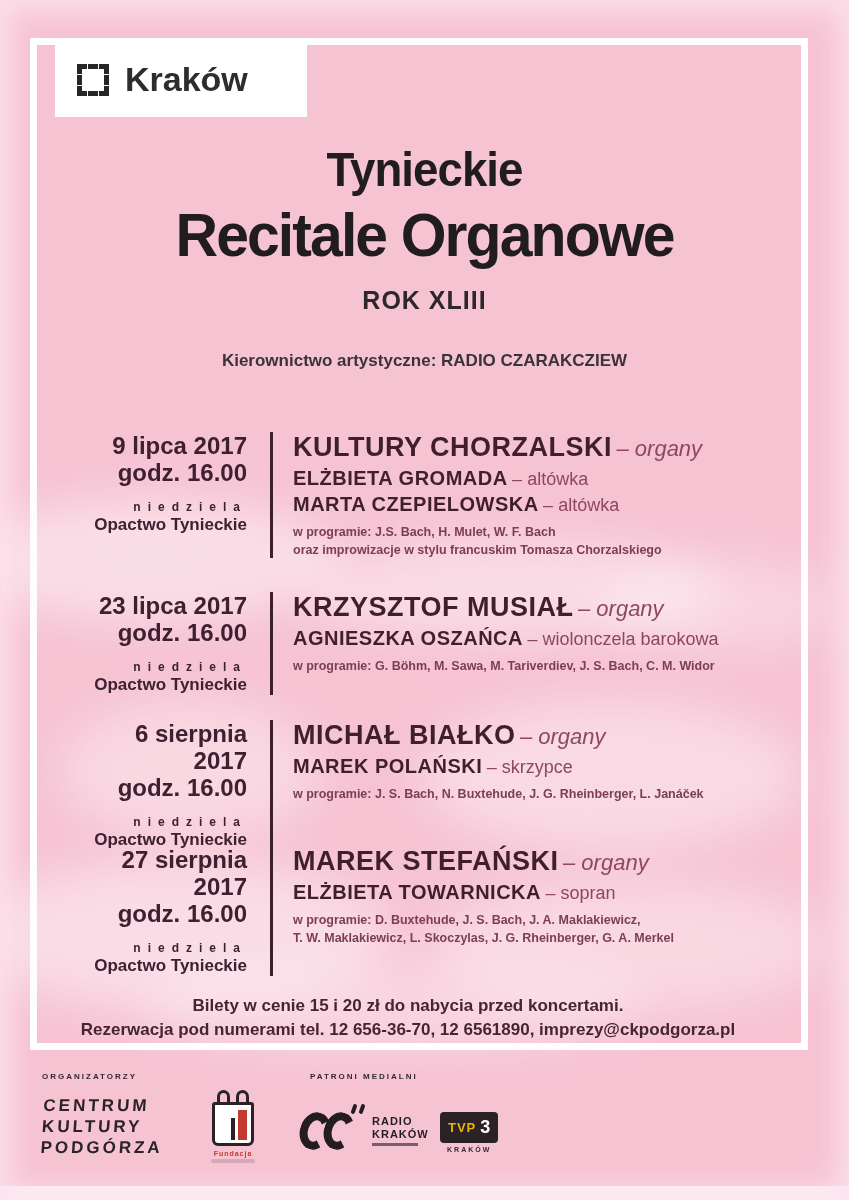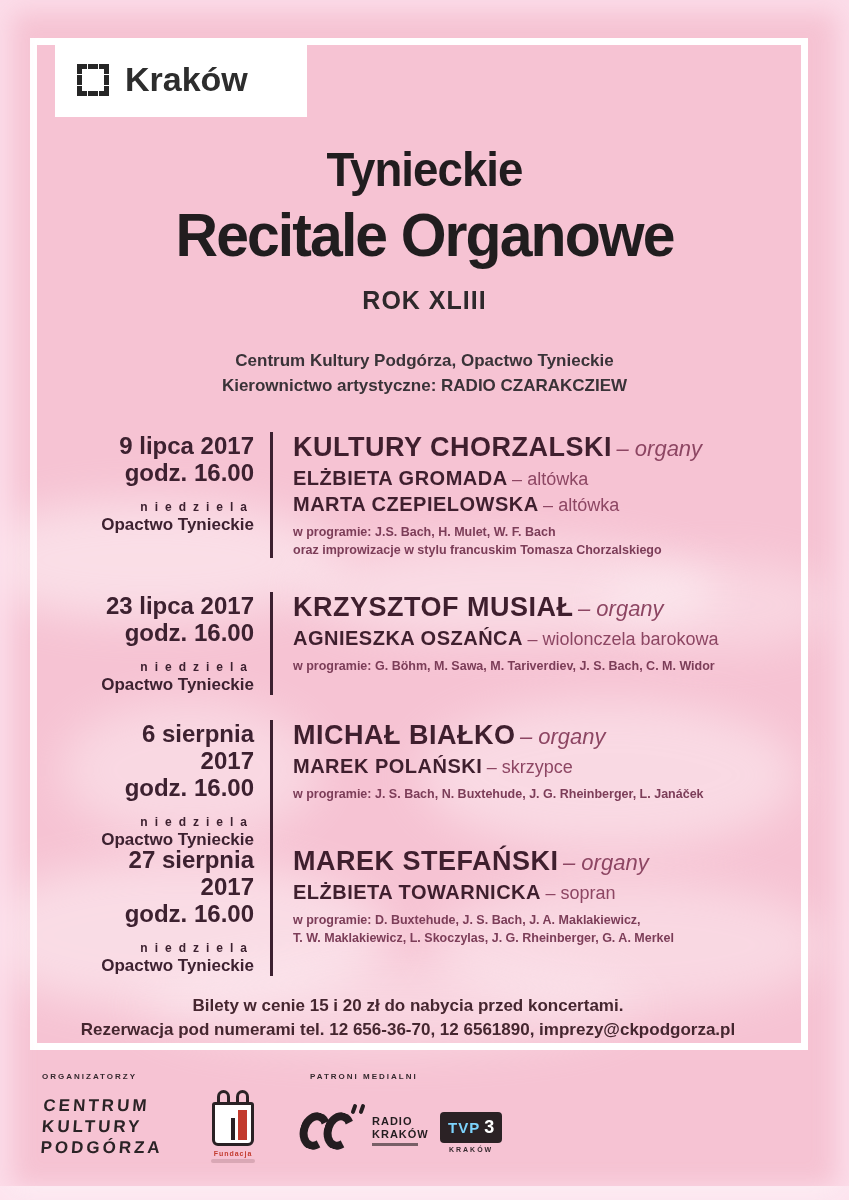--- a/index.html
+++ b/index.html
@@ -79,21 +79,21 @@
   .entry {
     position: absolute; left: 92px; width: 680px;
     display: flex; align-items: stretch;
   }
   .e1 { top: 432px; }
   .e2 { top: 592px; }
   .e3 { top: 720px; }
   .e4 { top: 846px; }
   .entry-left {
     width: 178px; flex: 0 0 auto;
-    text-align: right; padding-right: 16px;
+    text-align: right; padding-right: 23px;
     color: #3d2130;
   }
   .entry-date { font-size: 24px; font-weight: 700; line-height: 27px; }
   .entry-time { font-size: 24px; font-weight: 700; line-height: 27px; }
   .entry-day  { font-size: 12px; font-weight: 700; letter-spacing: 7px; margin-top: 14px; white-space: nowrap; }
   .entry-place{ font-size: 17px; font-weight: 700; margin-top: 1px; }
   .entry-divider {
     width: 3px; flex: 0 0 auto;
     background: #3c2030;
   }
@@ -131,21 +131,21 @@
   .cc-mark { position: relative; width: 66px; height: 52px; }
   .cc { position: absolute; width: 30px; height: 38px; border: 8px solid #241d20; border-right-color: transparent; border-radius: 50%; transform: rotate(18deg); }
   .cc.c1 { left: 0; top: 8px; } .cc.c2 { left: 24px; top: 8px; }
   .cc-tick { position: absolute; width: 4px; height: 10px; background: #241d20; border-radius: 2px; transform: rotate(20deg); }
   .cc-tick.t1 { left: 52px; top: 0; } .cc-tick.t2 { left: 60px; top: 0; }
   .radio-text { margin-left: 6px; color: #241d20; }
   .radio-name { font-size: 11px; font-weight: 800; letter-spacing: 1px; line-height: 13px; }
   .radio-sub { margin-top: 2px; width: 46px; height: 3px; background: #241d20; opacity: .6; }
   .tvp-col { position: absolute; left: 398px; top: 40px; text-align: center; }
   .tvp-box { display: inline-flex; align-items: center; gap: 4px; background: #2b2225; border-radius: 4px; padding: 5px 8px; }
-  .tvp-name { color: #7dd3fc; font-size: 15px; font-weight: 800; letter-spacing: 1px; }
+  .tvp-name { color: #eab308; font-size: 13px; font-weight: 800; letter-spacing: 1px; }
   .tvp-num { color: #ffffff; font-size: 18px; font-weight: 800; }
   .tvp-region { margin-top: 3px; font-size: 7px; font-weight: 700; letter-spacing: 2px; color: #35292e; }
 </style>
 </head>
 <body>
 
 <div class="poster">
 
   <div class="watermark">
     <div class="wm wm1"></div>
@@ -167,21 +167,20 @@
       <div class="krk-text">Kraków</div>
     </div>
 
     <div class="title-block">
       <div class="title-1">Tynieckie</div>
       <div class="title-2">Recitale Organowe</div>
       <div class="title-ed">ROK XLIII</div>
     </div>
 
     <div class="venue-block">
-      <div class="venue-line">Centrum Kultury Podgórza, Opactwo Tynieckie</div>
       <div class="venue-line">Kierownictwo artystyczne: RADIO CZARAKCZIEW</div>
     </div>
 
     <div class="entry e1">
       <div class="entry-left">
         <div class="entry-date">9 lipca 2017</div>
         <div class="entry-time">godz. 16.00</div>
         <div class="entry-day">niedziela</div>
         <div class="entry-place">Opactwo Tynieckie</div>
       </div>

